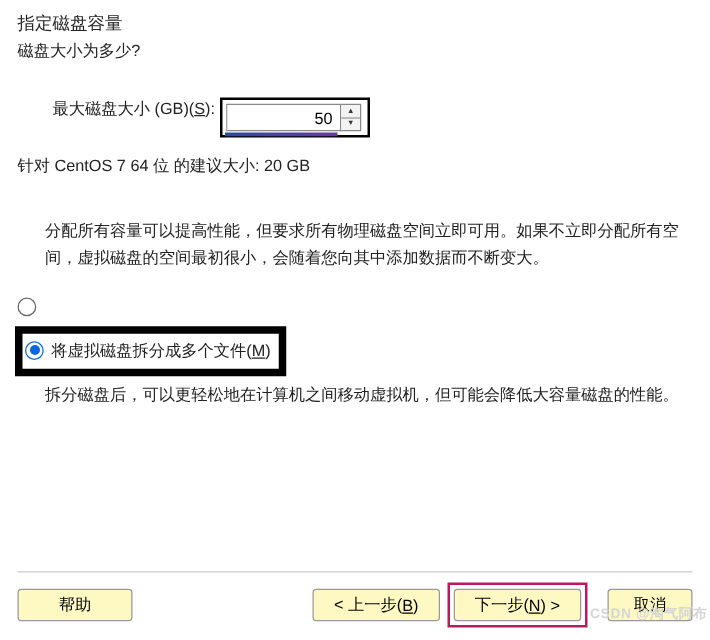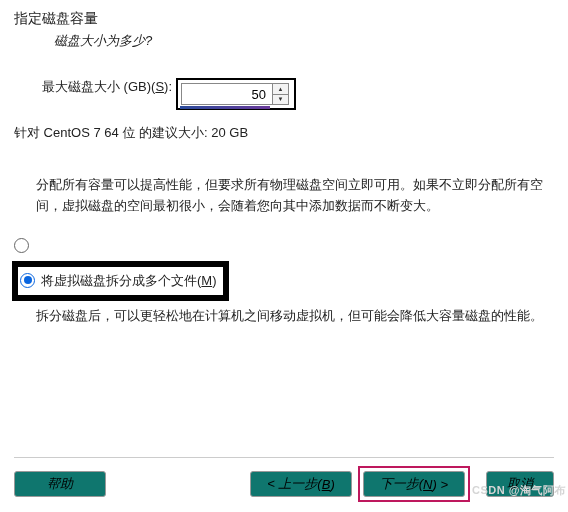--- a/index.html
+++ b/index.html
@@ -7,21 +7,21 @@
     font-family: "Microsoft YaHei", "SimSun", sans-serif;
     font-size: 13px;
     background: #fff;
     width: 568px;
     height: 512px;
     position: relative;
     color: #222;
   }
   .container { padding: 10px 14px 0 14px; }
   .title { font-weight: normal; font-size: 14px; margin-bottom: 4px; }
-  .subtitle { margin-left: 40px; margin-bottom: 28px; font-style: italic; }
+  .subtitle { margin-bottom: 28px; }
   .row-size { display: flex; align-items: flex-start; margin-bottom: 14px; margin-left: 28px; }
   .row-size .lbl { margin-right: 2px; }
   .spinner-wrap {
     position: relative;
     display: inline-flex;
     border: 2px solid #000000;
     padding: 3px 5px 3px 3px;
     margin-left: 2px;
   }
   .spinner-wrap::after {
@@ -102,29 +102,28 @@
     position: absolute;
     left: 0; right: 0; bottom: 0;
     padding: 8px 14px 10px 14px;
   }
   .hr { border: none; border-top: 1px solid #ccc; margin-bottom: 8px; }
   .btn-row { display: flex; align-items: center; }
   .btn {
     height: 26px;
     padding: 0 16px;
     border: 1px solid #999;
-    background: #0f766e;
+    background: #fef9c3;
     border-radius: 3px;
     font-size: 13px;
     cursor: pointer;
     display: inline-flex;
     align-items: center;
     justify-content: center;
     min-width: 92px;
-    font-style: italic;
   }
   .spacer { flex: 1; }
   .next-box {
     border: 2px solid #be185d;
     padding: 3px;
     margin: 0 6px;
   }
   .gap { width: 10px; display: inline-block; }
   .watermark {
     position: absolute;

